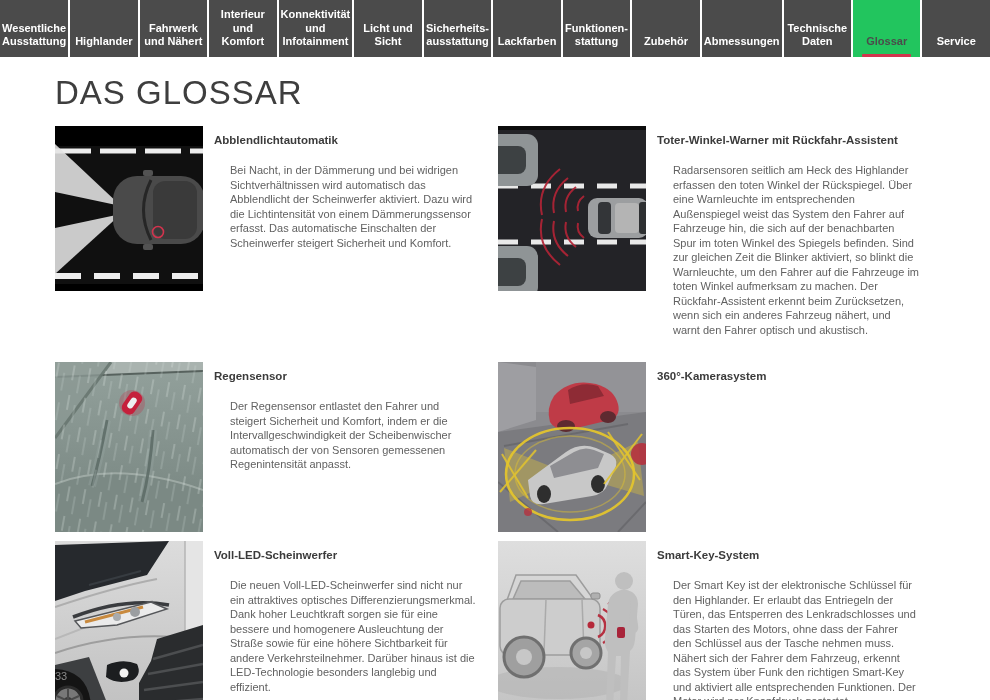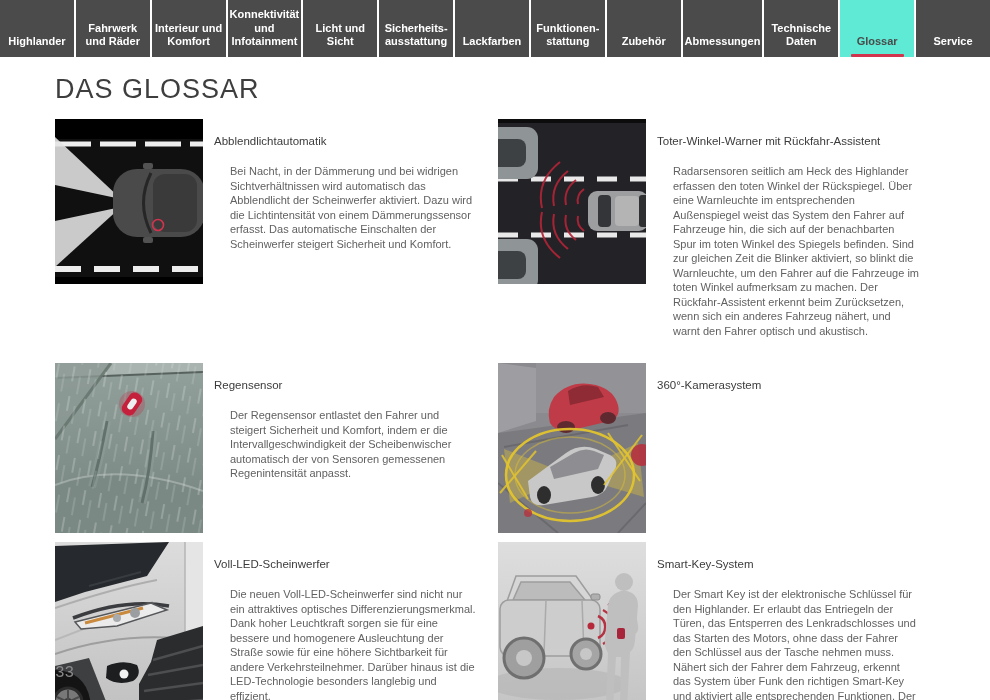--- a/index.html
+++ b/index.html
@@ -11,56 +11,59 @@
     -webkit-font-smoothing:antialiased;
   }
   
   .tabbar { display:flex; height:57px; width:990px; gap:2px; background:#ffffff; }
   .tab {
     flex:1 1 0; background:var(--tabbg); color:#ffffff; position:relative;
     display:flex; align-items:flex-end; justify-content:center; text-align:center;
     font-size:11px; font-weight:bold; line-height:1.25; padding:12px 2px 8px 2px;
     cursor:pointer; hyphens:manual;
   }
-  .tab.active { background:#5eead4; color:#4b4b4b; }
+  .tab.active { background:#22c55e; color:#4b4b4b; }
   .tab-underline {
     position:absolute; left:14%; right:14%; bottom:0; height:3px;
     background:var(--accent); border-radius:1px;
   }
   
   .page-title {
-    margin:17px 0 0 55px; font-size:27px; font-weight:300; letter-spacing:1px;
+    margin:17px 0 0 55px; font-size:33px; font-weight:300; letter-spacing:1px;
     color:#3e3e3e;
   }
   
   .glossary {
     margin:14px 55px 0 55px; display:grid;
     grid-template-columns:1fr 1fr; column-gap:6px; row-gap:9px;
   }
   .entry { display:flex; gap:11px; }
   .entry .img { width:148px; flex:0 0 148px; overflow:hidden; }
   .entry.row1 .img { height:165px; }
   .entry.row2 .img { height:170px; }
   .entry.row3 .img { height:174px; }
   .img svg { display:block; width:100%; height:100%; }
   .txt { padding-top:7px; font-size:11px; line-height:14.5px; color:#616161; }
-  .txt h3 { margin:8px 0 1px 0; font-size:11.5px; line-height:14px; font-weight:normal; color:#3b3b3b; }
+  .txt h3 { margin:0 0 1px 0; font-size:11.5px; line-height:14px; font-weight:bold; color:#3b3b3b; }
   .txt p { margin:16px; hyphens:manual; }
   
-  .page-number { position:absolute; left:55px; bottom:18px; font-size:16px; color:#8a8a8a;font-family:Liberation Mono, monospace; }
+  .page-number { position:absolute; left:55px; bottom:18px; font-size:11px; color:#8a8a8a; }
 </style>
 </head>
 <body>
 
 <nav class="tabbar">
   <div class="tab">
+      <span>Wesentliche Ausstattung</span>
+    </div>
+  <div class="tab">
       <span>Highlander</span>
     </div>
   <div class="tab">
-      <span>Fahrwerk und Räder</span>
+      <span>Fahrwerk und Nähert</span>
     </div>
   <div class="tab">
       <span>Interieur und Komfort</span>
     </div>
   <div class="tab">
       <span>Konnektivität und Infotainment</span>
     </div>
   <div class="tab">
       <span>Licht und Sicht</span>
     </div>

